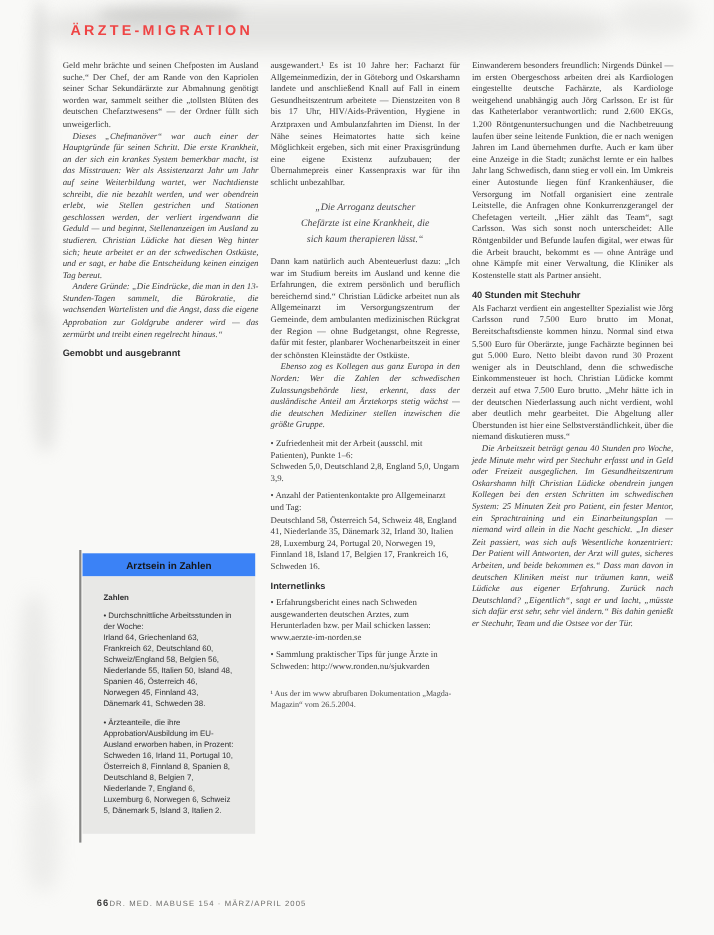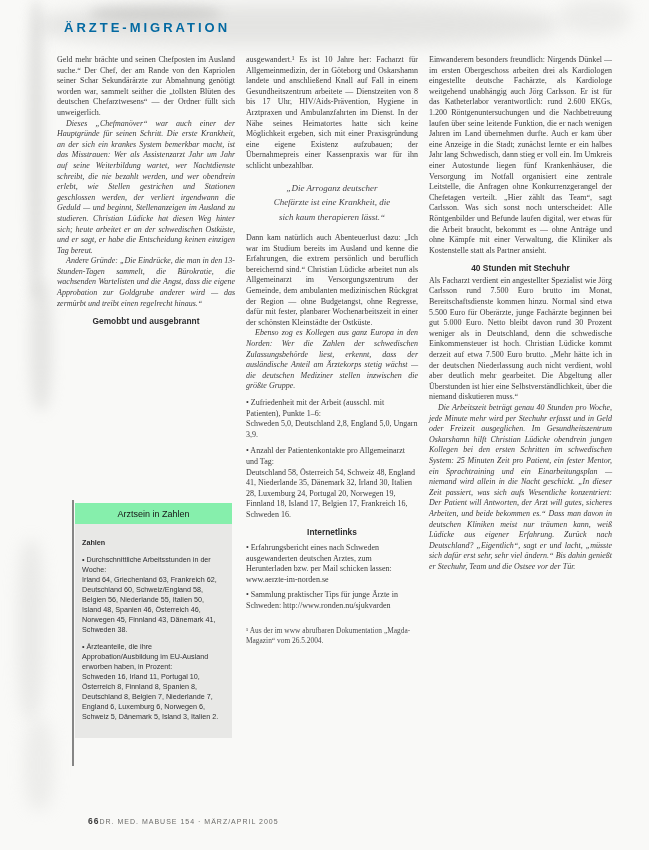--- a/index.html
+++ b/index.html
@@ -16,54 +16,54 @@
   .art-l2    { left:30px;  top:280px; width:22px;  height:130px; background:#cdcdcb; opacity:.45; filter:blur(7px); }
   .art-l3    { left:18px;  top:540px; width:26px;  height:180px; background:#d2d2d0; opacity:.4;  filter:blur(8px); }
   .art-l4    { left:24px;  top:720px; width:30px;  height:90px;  background:#d6d6d4; opacity:.35; filter:blur(8px); }
   .art-tr    { left:560px; top:0;     width:70px;  height:34px;  background:#d8d8d6; opacity:.4;  filter:blur(8px); }
   .fold-line { position:absolute; left:72px; top:500px; width:1.5px; height:266px;
                background:#3a3a3a; opacity:.6; filter:blur(.4px); }
 
   .headline {
     position:absolute; left:64px; top:20px;
     font-family:"Liberation Sans", sans-serif; font-weight:bold;
-    font-size:13px; letter-spacing:3px; color:#0369a1; filter:blur(.4px);
+    font-size:13px; letter-spacing:3px; color:#ef4444; filter:blur(.4px);
   }
 
   .col { position:absolute; top:55px; font-size:8px; line-height:10.6px;
          text-align:justify; filter:blur(.28px); }
   .col-left  { left:57px;  width:178px; }
   .col-mid   { left:246px; width:172px; }
   .col-right { left:429px; width:183px; }
   .col p { margin:0; }
   .col p + p { text-indent:9px;font-style:italic; }
 
   .subhead {
     font-family:"Liberation Sans", sans-serif; font-weight:bold;
-    font-size:8.4px; margin:7px 0 2px; color:#2e2e30; text-align:center;
+    font-size:8.4px; margin:7px 0 2px; color:#2e2e30; text-align:left;
   }
   .pullquote {
     width:118px; margin:9px auto; text-align:center; font-style:italic;
     font-size:9px; line-height:14.5px; color:#46464b;
   }
   .stat { margin-top:6px; text-align:left;font-family:Liberation Serif, serif; }
   .stat-values { display:block; }
   .link-item { margin-top:5px; text-align:left; }
   .footnote { margin-top:14px; font-size:7.4px; text-align:left; color:#4a4a4c; }
 
   .infobox {
     position:absolute; left:75px; top:503px; width:157px;
     font-family:"Liberation Sans", sans-serif; filter:blur(.25px);
   }
   .infobox-header {
-    background:#86efac; color:#161616; font-weight:normal; font-size:9px;
+    background:#3b82f6; color:#161616; font-weight:bold; font-size:9px;
     text-align:center; padding:6px 0 5px;
   }
   .infobox-body {
-    background:#e8e8e6; padding:14px 7px 16px; font-size:7.2px;
+    background:#e8e8e6; padding:14px 19px 16px; font-size:7.2px;
     line-height:10px; color:#2f2f31; text-align:left;
   }
   .infobox-sub { font-weight:bold; margin-bottom:3px; }
   .infobox .item { margin-top:7px; }
 
   .footer {
     position:absolute; left:88px; top:816px;
     font-family:"Liberation Sans", sans-serif; font-size:7px;
     color:#6b6b69; letter-spacing:1px; filter:blur(.3px);
   }

